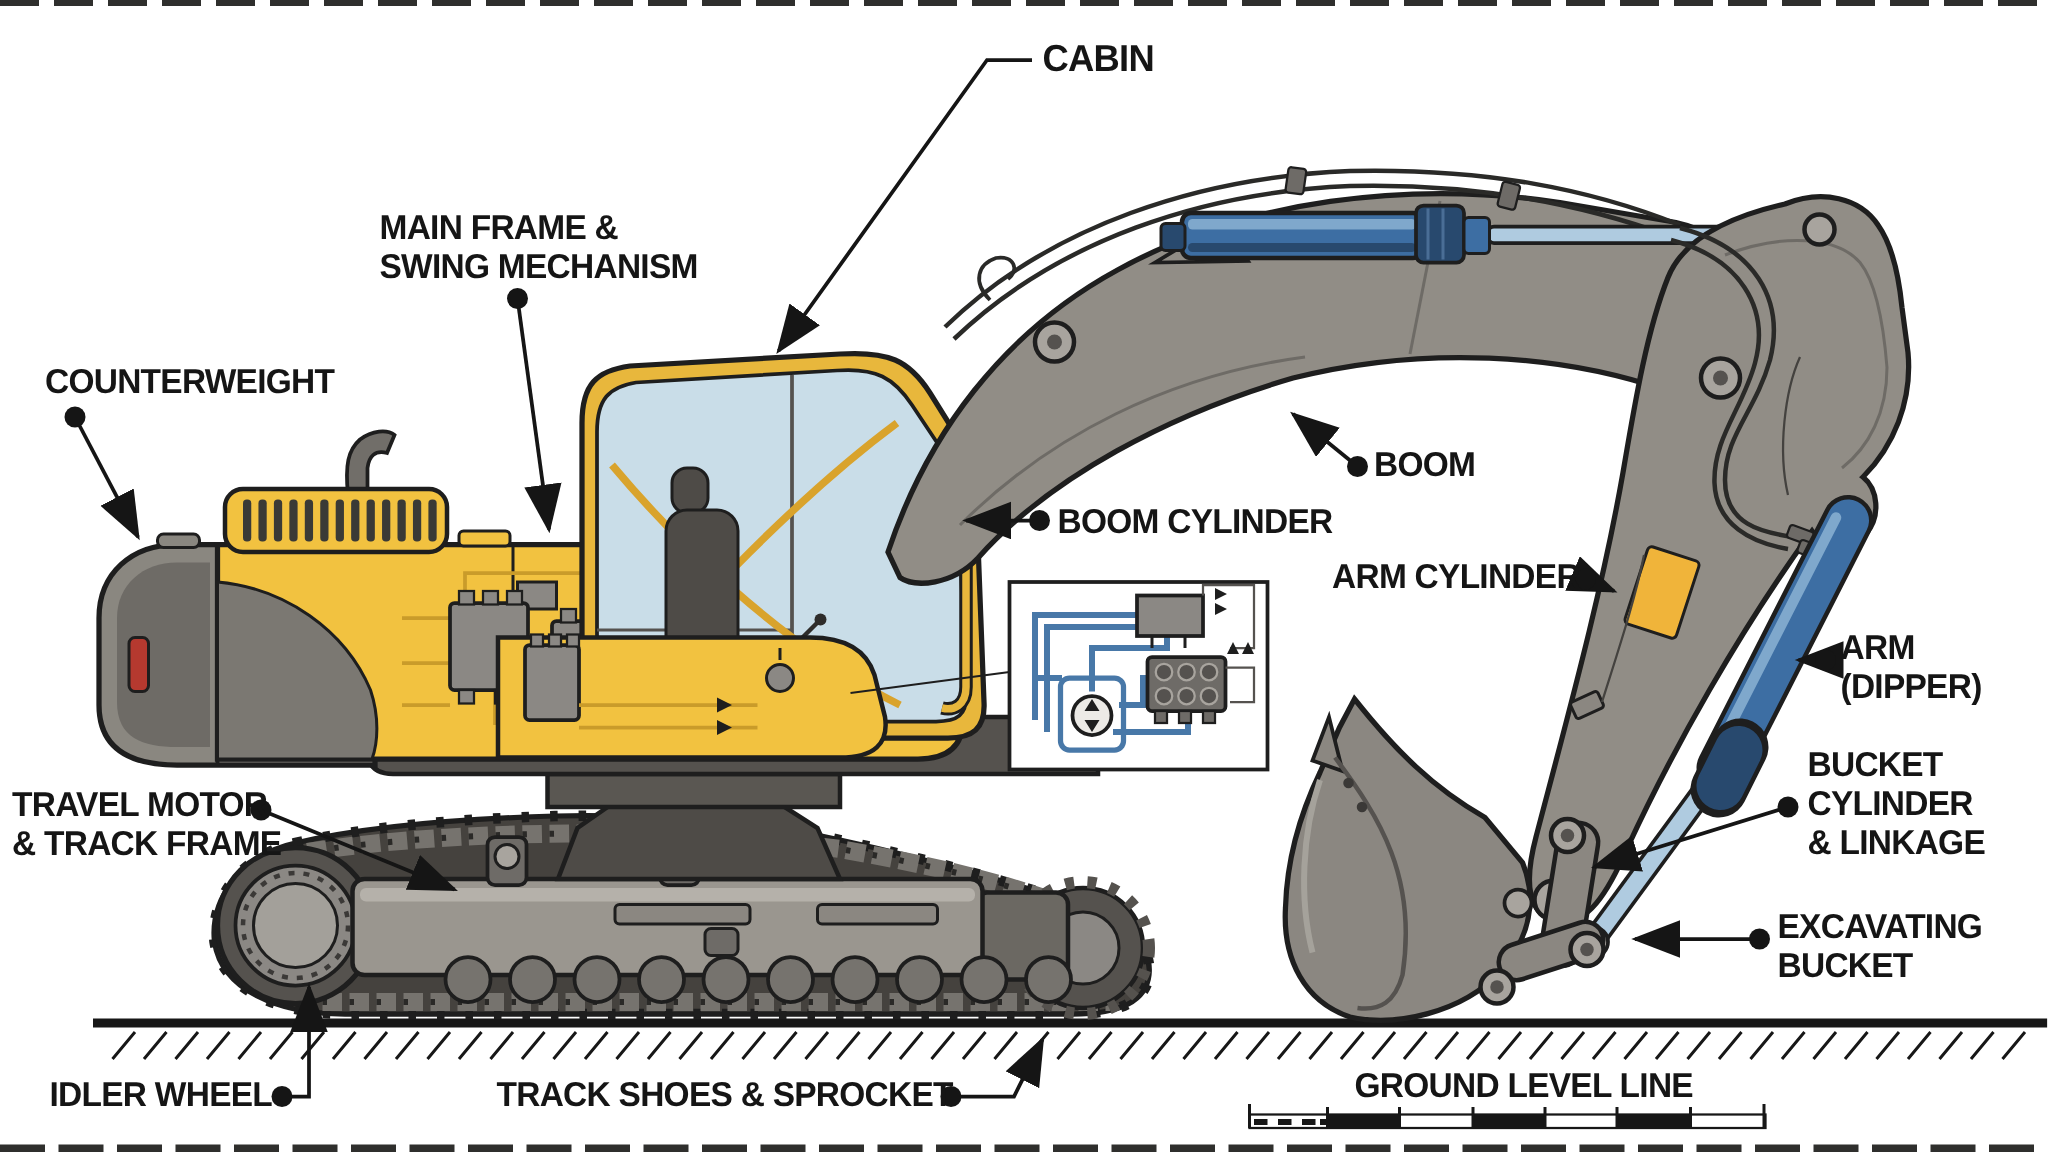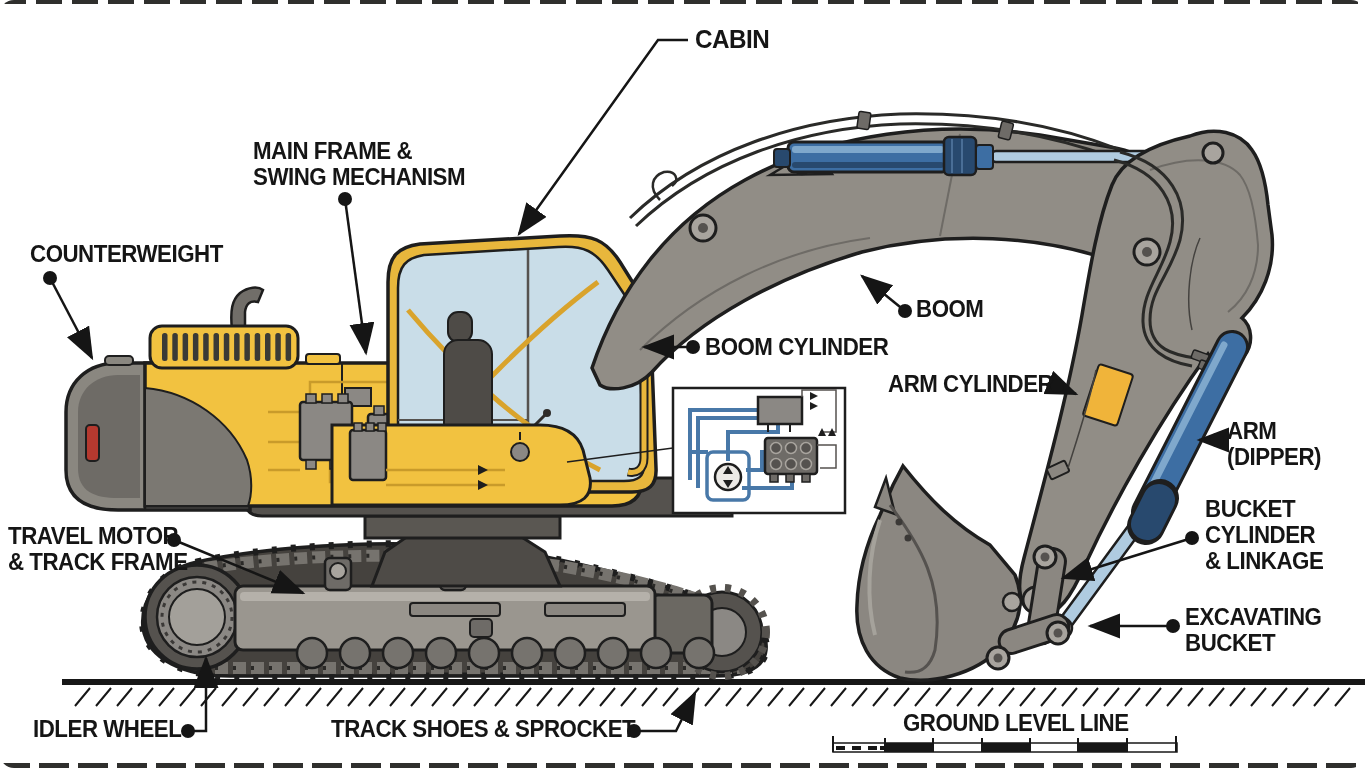--- a/index.html
+++ b/index.html
@@ -1,18 +1,18 @@
 <!DOCTYPE html>
 <html><head>
 <meta charset="utf-8">
 <style>
   html,body{margin:0;padding:0;background:#ffffff;}
   #stage{
     position:relative;width:1365px;height:768px;background:#ffffff;
-    overflow:hidden;font-family:"Liberation Sans",sans-serif;border-radius:14px;
+    overflow:hidden;font-family:"Liberation Sans",sans-serif;
   }
   #art{position:absolute;left:0;top:0;}
   .lbl{
     position:absolute;color:#151515;font-weight:700;font-size:23px;
     line-height:26px;letter-spacing:-0.5px;white-space:pre-line;
     transform-origin:left top;transform:scaleX(0.97);
   }
   .lbl.big{font-size:25px;}
   
   #lbl-cabin{left:695px;top:26px;}

